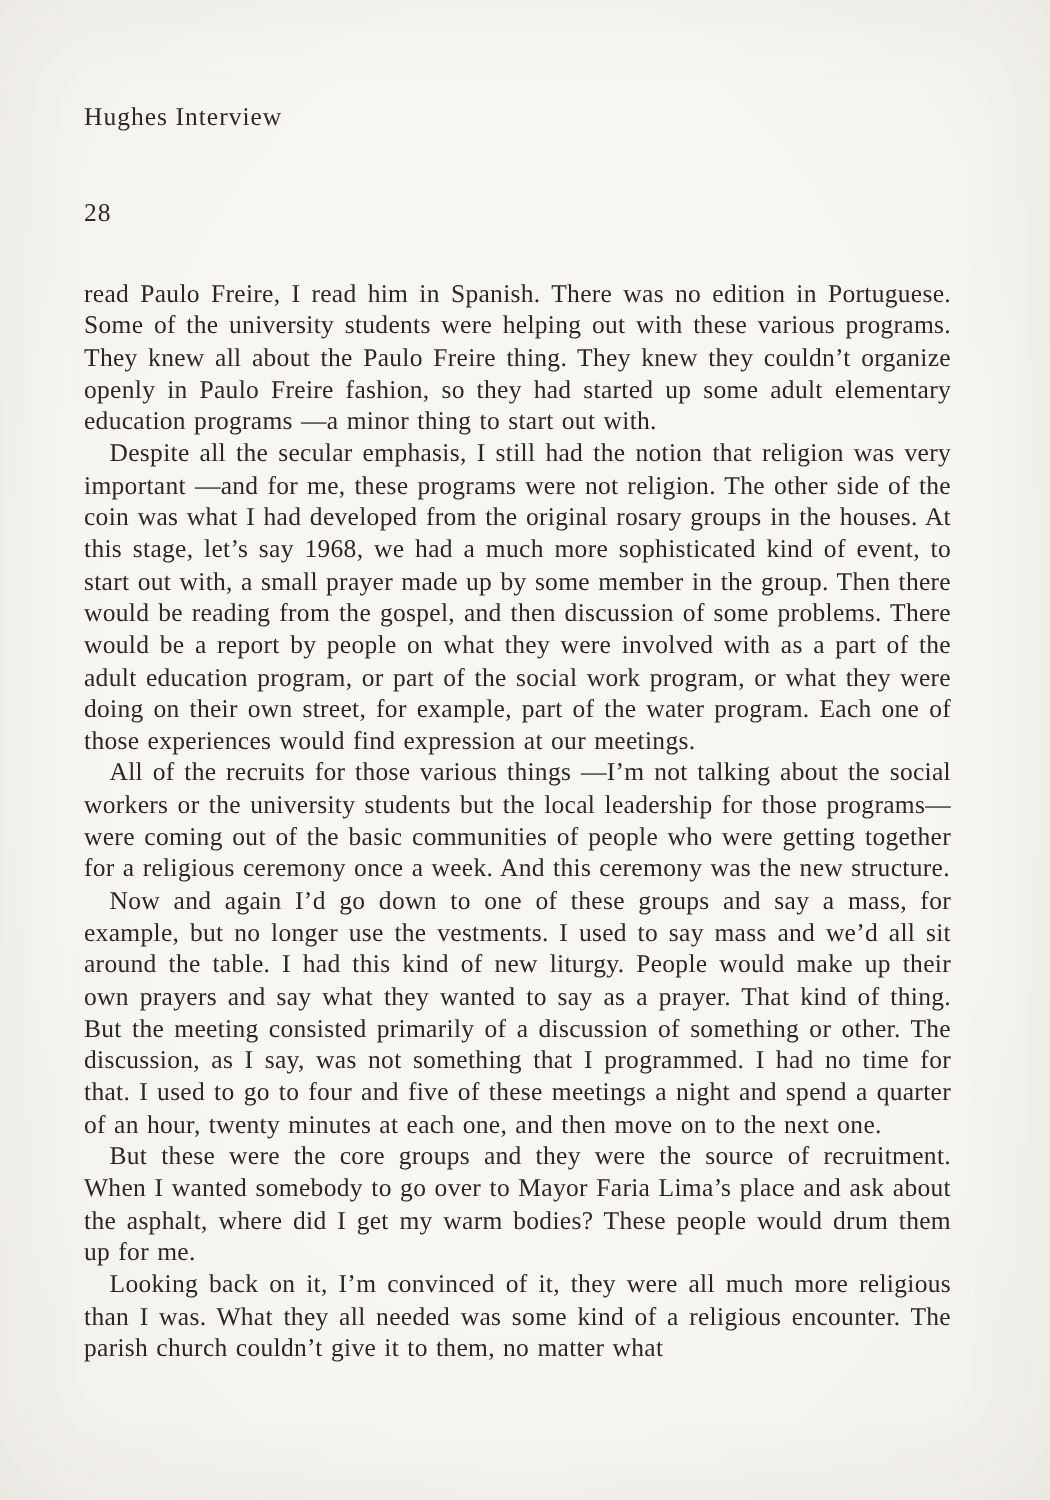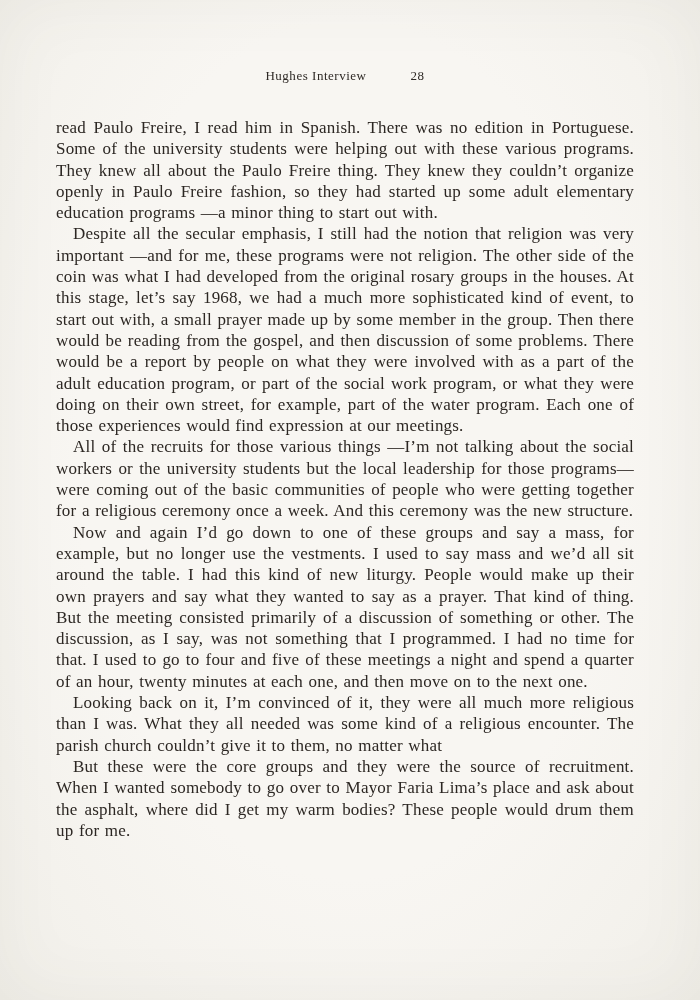--- a/index.html
+++ b/index.html
@@ -17,24 +17,25 @@
     font-family: "Liberation Serif", "DejaVu Serif", serif;
     overflow: hidden;
     box-shadow: inset 0 0 70px rgba(90, 85, 75, 0.06);
     padding: 68px 66px 0 56px;
   }
   .running-header {
     display: flex;
     justify-content: center;
     align-items: baseline;
     gap: 44px;
-    font-size: 13px;
+    font-size: 17px;
     letter-spacing: 0.04em;
     margin-bottom: 33px;
     color: #2e2925;
+    flex-direction: column;
   }
   .page-body {
     font-size: 17px;
     line-height: 21.3px;
     text-align: justify;
     letter-spacing: 0.012em;
     word-spacing: 0.06em;
     color: #2c2723;
   }
   .page-body p {
@@ -53,16 +54,16 @@
   <div class="running-header">
     <span>Hughes Interview</span>
     <span>28</span>
   </div>
 
   <div class="page-body">
     <p class="continued">read Paulo Freire, I read him in Spanish. There was no edition in Portuguese. Some of the university students were helping out with these various programs. They knew all about the Paulo Freire thing. They knew they couldn’t organize openly in Paulo Freire fashion, so they had started up some adult elementary education programs —a minor thing to start out with.</p>
     <p>Despite all the secular emphasis, I still had the notion that religion was very important —and for me, these programs were not religion. The other side of the coin was what I had developed from the original rosary groups in the houses. At this stage, let’s say 1968, we had a much more sophisticated kind of event, to start out with, a small prayer made up by some member in the group. Then there would be reading from the gospel, and then discussion of some problems. There would be a report by people on what they were involved with as a part of the adult education program, or part of the social work program, or what they were doing on their own street, for example, part of the water program. Each one of those experiences would find expression at our meetings.</p>
     <p>All of the recruits for those various things —I’m not talking about the social workers or the university students but the local leadership for those programs— were coming out of the basic communities of people who were getting together for a religious ceremony once a week. And this ceremony was the new structure.</p>
     <p>Now and again I’d go down to one of these groups and say a mass, for example, but no longer use the vestments. I used to say mass and we’d all sit around the table. I had this kind of new liturgy. People would make up their own prayers and say what they wanted to say as a prayer. That kind of thing. But the meeting consisted primarily of a discussion of something or other. The discussion, as I say, was not something that I programmed. I had no time for that. I used to go to four and five of these meetings a night and spend a quarter of an hour, twenty minutes at each one, and then move on to the next one.</p>
+    <p>But these were the core groups and they were the source of recruitment. When I wanted somebody to go over to Mayor Faria Lima’s place and ask about the asphalt, where did I get my warm bodies? These people would drum them up for me.</p>
     <p>Looking back on it, I’m convinced of it, they were all much more religious than I was. What they all needed was some kind of a religious encounter. The parish church couldn’t give it to them, no matter what</p>
-    <p>But these were the core groups and they were the source of recruitment. When I wanted somebody to go over to Mayor Faria Lima’s place and ask about the asphalt, where did I get my warm bodies? These people would drum them up for me.</p>
   </div>
 </div>
 
 </body></html>

